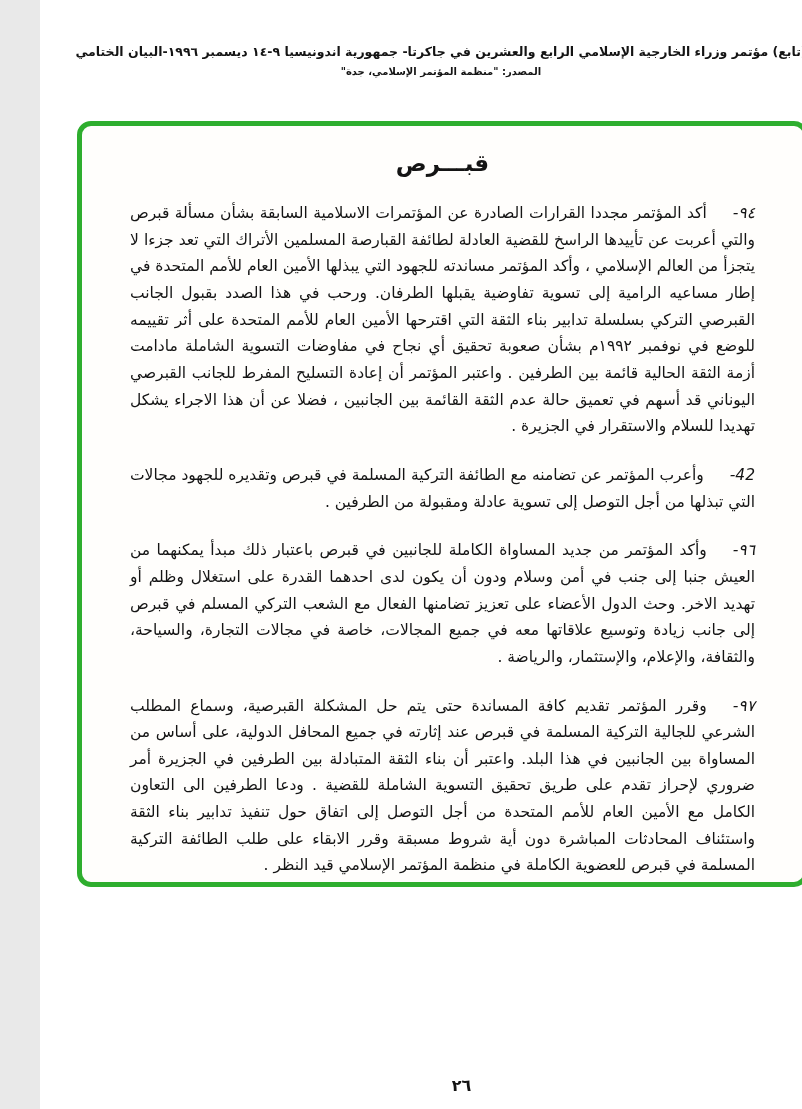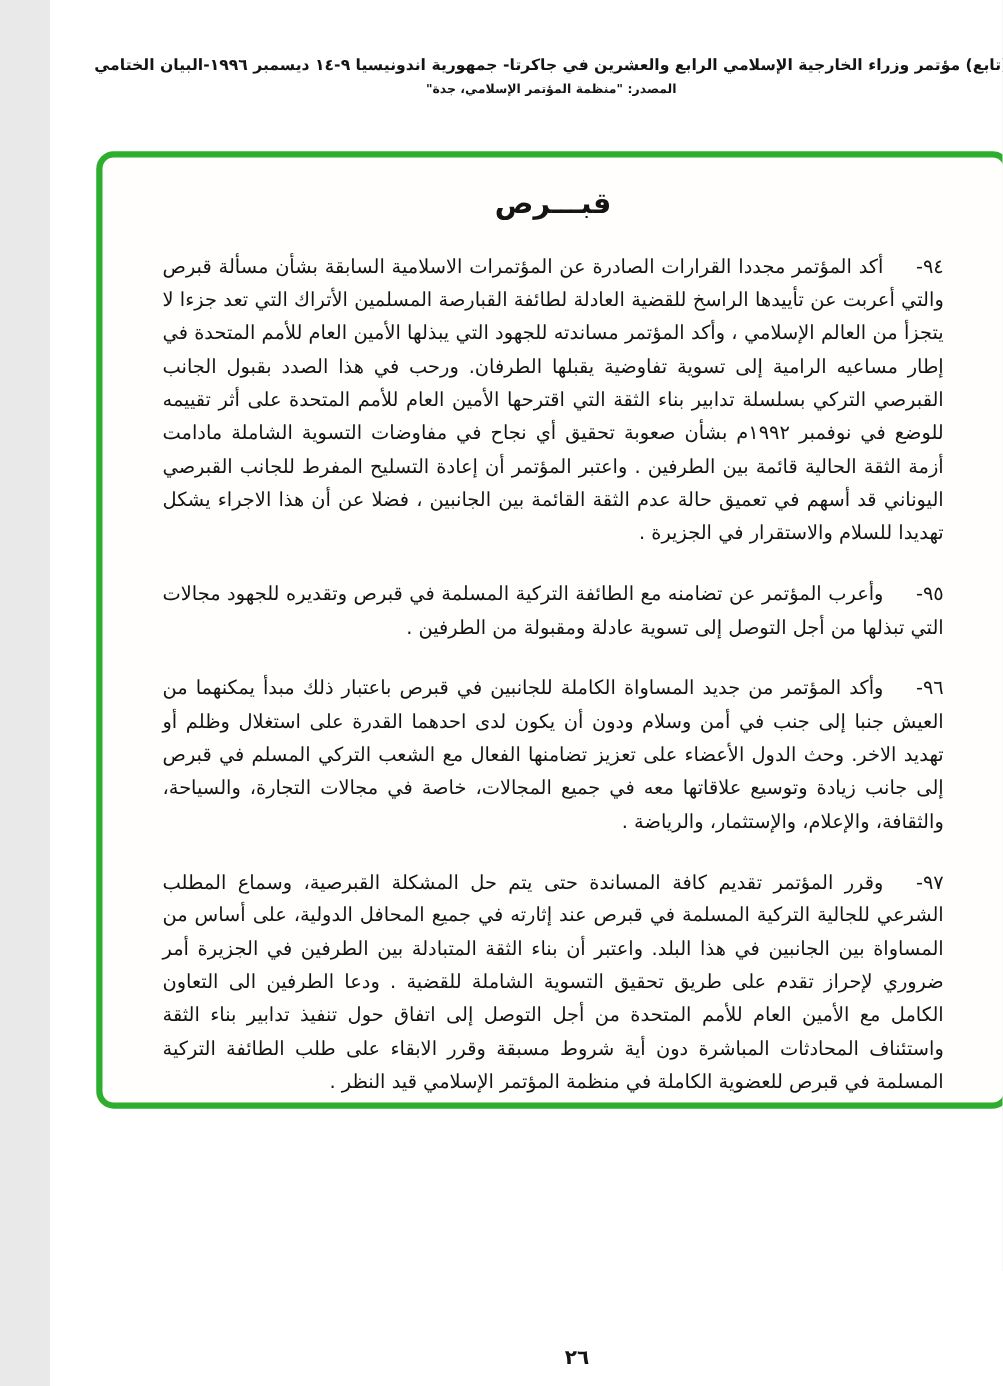--- a/index.html
+++ b/index.html
@@ -60,20 +60,21 @@
     direction: rtl;
     text-align: justify;
     font-size: 15.5px;
     line-height: 1.72;
     margin-bottom: 22px;
   }
   .para:last-child { margin-bottom: 0; }
   .para-number {
     margin-left: 26px; 
     white-space: nowrap;
+    font-style: italic;
   }
   .page-footer {
     position: absolute;
     bottom: 14px;
     left: 0;
     right: 0;
     text-align: center;
     padding-left: 41px;
   }
   .page-number {
@@ -91,21 +92,21 @@
     <div class="header-line2">المصدر: "منظمة المؤتمر الإسلامي، جدة"</div>
   </header>
 
   <div class="green-frame" style="border-color: rgb(46, 174, 46);">
     <div class="content">
 
       <h1 class="doc-title">قبـــرص</h1>
 
       <p class="para"><span class="para-number">٩٤-</span><span>أكد المؤتمر مجددا القرارات الصادرة عن المؤتمرات الاسلامية السابقة بشأن مسألة قبرص والتي أعربت عن تأييدها الراسخ للقضية العادلة لطائفة القبارصة المسلمين الأتراك التي تعد جزءا لا يتجزأ من العالم الإسلامي ، وأكد المؤتمر مساندته للجهود التي يبذلها الأمين العام للأمم المتحدة في إطار مساعيه الرامية إلى تسوية تفاوضية يقبلها الطرفان. ورحب في هذا الصدد بقبول الجانب القبرصي التركي بسلسلة تدابير بناء الثقة التي اقترحها الأمين العام للأمم المتحدة على أثر تقييمه للوضع في نوفمبر ١٩٩٢م بشأن صعوبة تحقيق أي نجاح في مفاوضات التسوية الشاملة مادامت أزمة الثقة الحالية قائمة بين الطرفين . واعتبر المؤتمر أن إعادة التسليح المفرط للجانب القبرصي اليوناني قد أسهم في تعميق حالة عدم الثقة القائمة بين الجانبين ، فضلا عن أن هذا الاجراء يشكل تهديدا للسلام والاستقرار في الجزيرة .</span></p>
 
-      <p class="para"><span class="para-number">٩٥-</span><span>وأعرب المؤتمر عن تضامنه مع الطائفة التركية المسلمة في قبرص وتقديره للجهود مجالات التي تبذلها من أجل التوصل إلى تسوية عادلة ومقبولة من الطرفين .</span></p>
+      <p class="para"><span class="para-number">42-</span><span>وأعرب المؤتمر عن تضامنه مع الطائفة التركية المسلمة في قبرص وتقديره للجهود مجالات التي تبذلها من أجل التوصل إلى تسوية عادلة ومقبولة من الطرفين .</span></p>
 
       <p class="para"><span class="para-number">٩٦-</span><span>وأكد المؤتمر من جديد المساواة الكاملة للجانبين في قبرص باعتبار ذلك مبدأ يمكنهما من العيش جنبا إلى جنب في أمن وسلام ودون أن يكون لدى احدهما القدرة على استغلال وظلم أو تهديد الاخر. وحث الدول الأعضاء على تعزيز تضامنها الفعال مع الشعب التركي المسلم في قبرص إلى جانب زيادة وتوسيع علاقاتها معه في جميع المجالات، خاصة في مجالات التجارة، والسياحة، والثقافة، والإعلام، والإستثمار، والرياضة .</span></p>
 
       <p class="para"><span class="para-number">٩٧-</span><span>وقرر المؤتمر تقديم كافة المساندة حتى يتم حل المشكلة القبرصية، وسماع المطلب الشرعي للجالية التركية المسلمة في قبرص عند إثارته في جميع المحافل الدولية، على أساس من المساواة بين الجانبين في هذا البلد. واعتبر أن بناء الثقة المتبادلة بين الطرفين في الجزيرة أمر ضروري لإحراز تقدم على طريق تحقيق التسوية الشاملة للقضية . ودعا الطرفين الى التعاون الكامل مع الأمين العام للأمم المتحدة من أجل التوصل إلى اتفاق حول تنفيذ تدابير بناء الثقة واستئناف المحادثات المباشرة دون أية شروط مسبقة وقرر الابقاء على طلب الطائفة التركية المسلمة في قبرص للعضوية الكاملة في منظمة المؤتمر الإسلامي قيد النظر .</span></p>
 
     </div>
   </div>
 
   <footer class="page-footer">
     <span class="page-number">٢٦</span>

